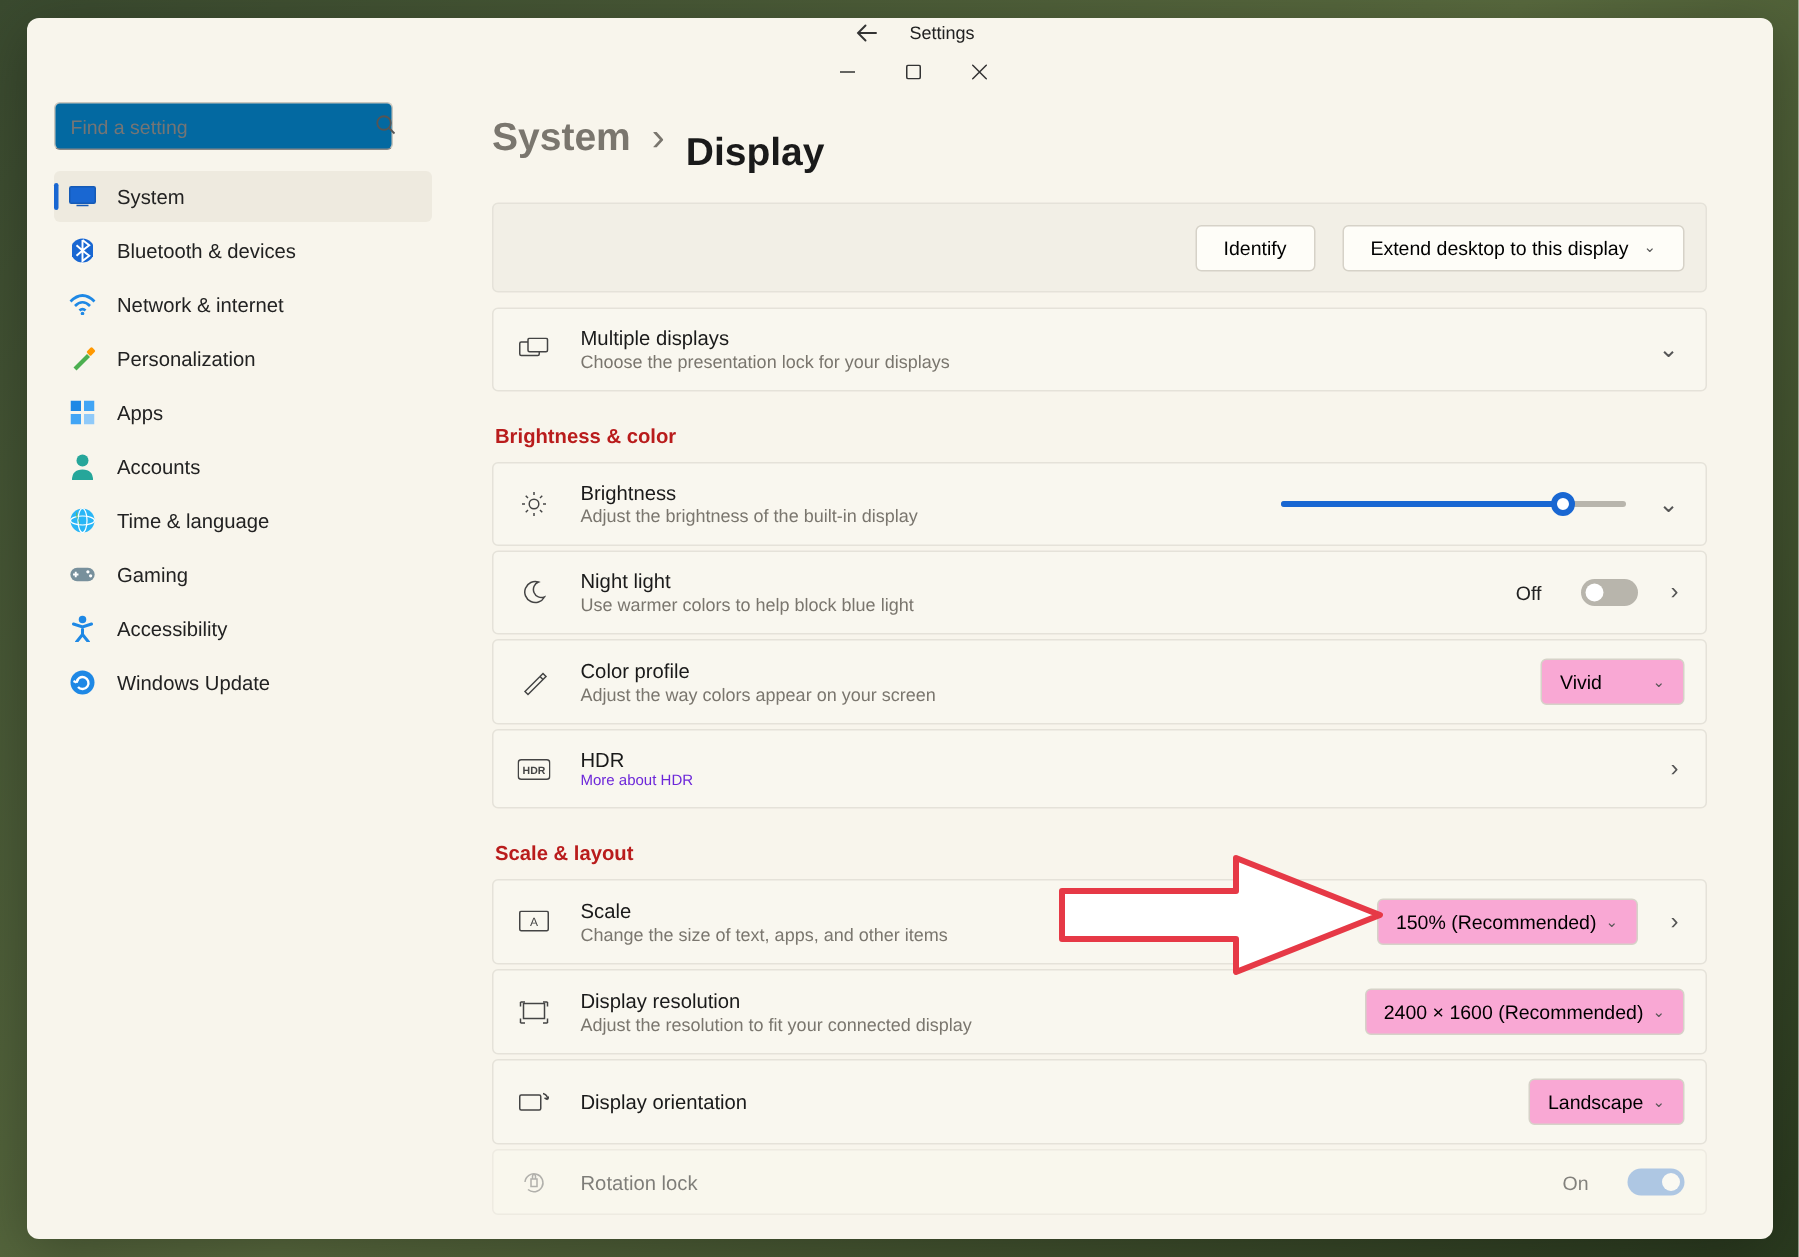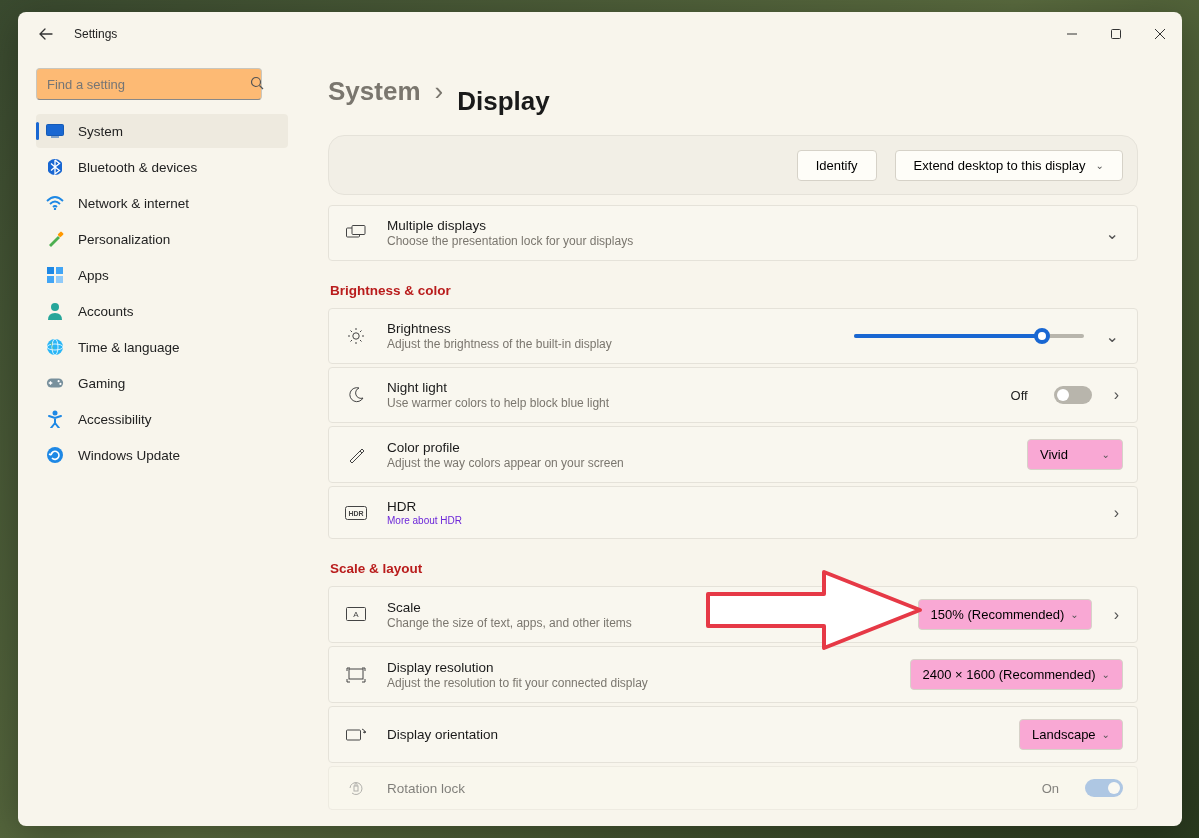--- a/index.html
+++ b/index.html
@@ -10,48 +10,49 @@
   }
   .window {
     position: absolute; left: 18px; top: 12px; width: 1164px; height: 814px;
     background: #f8f5ec; border-radius: 8px; overflow: hidden;
     box-shadow: 0 8px 40px rgba(0,0,0,0.3);
     display: flex; flex-direction: column;
   }
   .titlebar {
     height: 44px; display: flex; align-items: center; justify-content: space-between;
     padding: 0 0 0 18px;
+    flex-direction: column;
   }
   .titlebar-left { display: flex; align-items: center; gap: 18px; }
   .back-btn { width: 20px; height: 20px; display:flex; align-items:center; justify-content:center; cursor:pointer; }
   .app-title { font-size: 12px; color: #222; }
   .window-controls { display: flex; }
   .win-ctrl { width: 44px; height: 32px; display:flex; align-items:center; justify-content:center; cursor:pointer; }
   .body-area { flex: 1; display: flex; overflow: hidden; }
   .sidebar { width: 282px; padding: 12px 12px 0 18px; overflow-y:auto; }
   .user-block { display:flex; align-items:center; gap:12px; margin-bottom:18px; padding-left:4px; }
   .avatar { width: 48px; height: 48px; border-radius: 50%; background: radial-gradient(circle at 35% 40%, #000 0%, #000 35%, #e63946 36%, #d62839 100%); position:relative; }
   .avatar::after { content:""; position:absolute; left:28px; top:16px; width:4px; height:4px; background:#d62839; border-radius:50%; }
   .user-texts { display:flex; flex-direction:column; gap:2px; }
   .user-name { font-size:13px; font-weight:600; color:#1a1a1a; text-decoration: underline; }
   .user-email-box { width: 140px; height: 22px; border: 2px solid #000; background:#fff; }
   .search-wrap { position:relative; margin-bottom:14px; }
-  .search-input { width: 226px; height: 32px; border: 1px solid #c9c6bd; border-bottom: 1px solid #888; border-radius: 4px; background:#fdba74; padding: 0 30px 0 10px; font-size:13px; outline:none; }
+  .search-input { width: 226px; height: 32px; border: 1px solid #c9c6bd; border-bottom: 1px solid #888; border-radius: 4px; background:#0369a1; padding: 0 30px 0 10px; font-size:13px; outline:none; }
   .search-icon { position:absolute; right:24px; top:8px; color:#555; }
   .nav { display:flex; flex-direction:column; gap:2px; }
   .nav-item { display:flex; align-items:center; gap:14px; height:34px; padding:0 10px; border-radius:4px; font-size:13.5px; color:#222; cursor:pointer; position:relative; }
   .nav-item.active { background: #eeeadf; }
   .nav-item.active::before { content:""; position:absolute; left:0; top:8px; bottom:8px; width:3px; background:#1967d2; border-radius:2px; }
   .nav-icon { width:18px; height:18px; display:flex; align-items:center; justify-content:center; }
   .main { flex:1; padding: 10px 44px 0 28px; overflow-y:auto; }
   .breadcrumb { display:flex; align-items:center; gap:14px; font-size:26px; margin-bottom:18px; }
   .bc-parent { color:#7a766e; font-weight:600; cursor:pointer; }
   .bc-sep { color:#7a766e; font-weight:400; }
   .bc-current { font-weight:600; color:#1a1a1a;margin-top:20px; }
-  .identify-panel { border:1px solid #e5e2d9; border-radius:16px; background:#f2efe6; height:60px; display:flex; align-items:center; justify-content:flex-end; gap:18px; padding:0 14px; margin-bottom:10px; }
+  .identify-panel { border:1px solid #e5e2d9; border-radius:4px; background:#f2efe6; height:60px; display:flex; align-items:center; justify-content:flex-end; gap:18px; padding:0 14px; margin-bottom:10px; }
   .btn { background:#fefdf8; border:1px solid #d6d2c8; border-radius:4px; padding:7px 18px; font-size:13px; cursor:pointer; }
   .btn-dd { display:flex; align-items:center; gap:10px; }
   .card { border:1px solid #e5e2d9; border-radius:4px; background:#f9f7ef; display:flex; align-items:center; padding:12px 14px; margin-bottom:3px; gap:18px; position:relative; }
   .card.disabled { opacity:0.55; }
   .card-icon { width:26px; display:flex; justify-content:center; color:#444; }
   .card-texts { flex:1; display:flex; flex-direction:column; gap:1px; }
   .card-title { font-size:13.5px; color:#1a1a1a; }
   .card-sub { font-size:12px; color:#7a766e; }
   .card-link { font-size:10px; color:#6d28d9; cursor:pointer; }
   .expand-chev { color:#555; cursor:pointer; padding:4px; }

